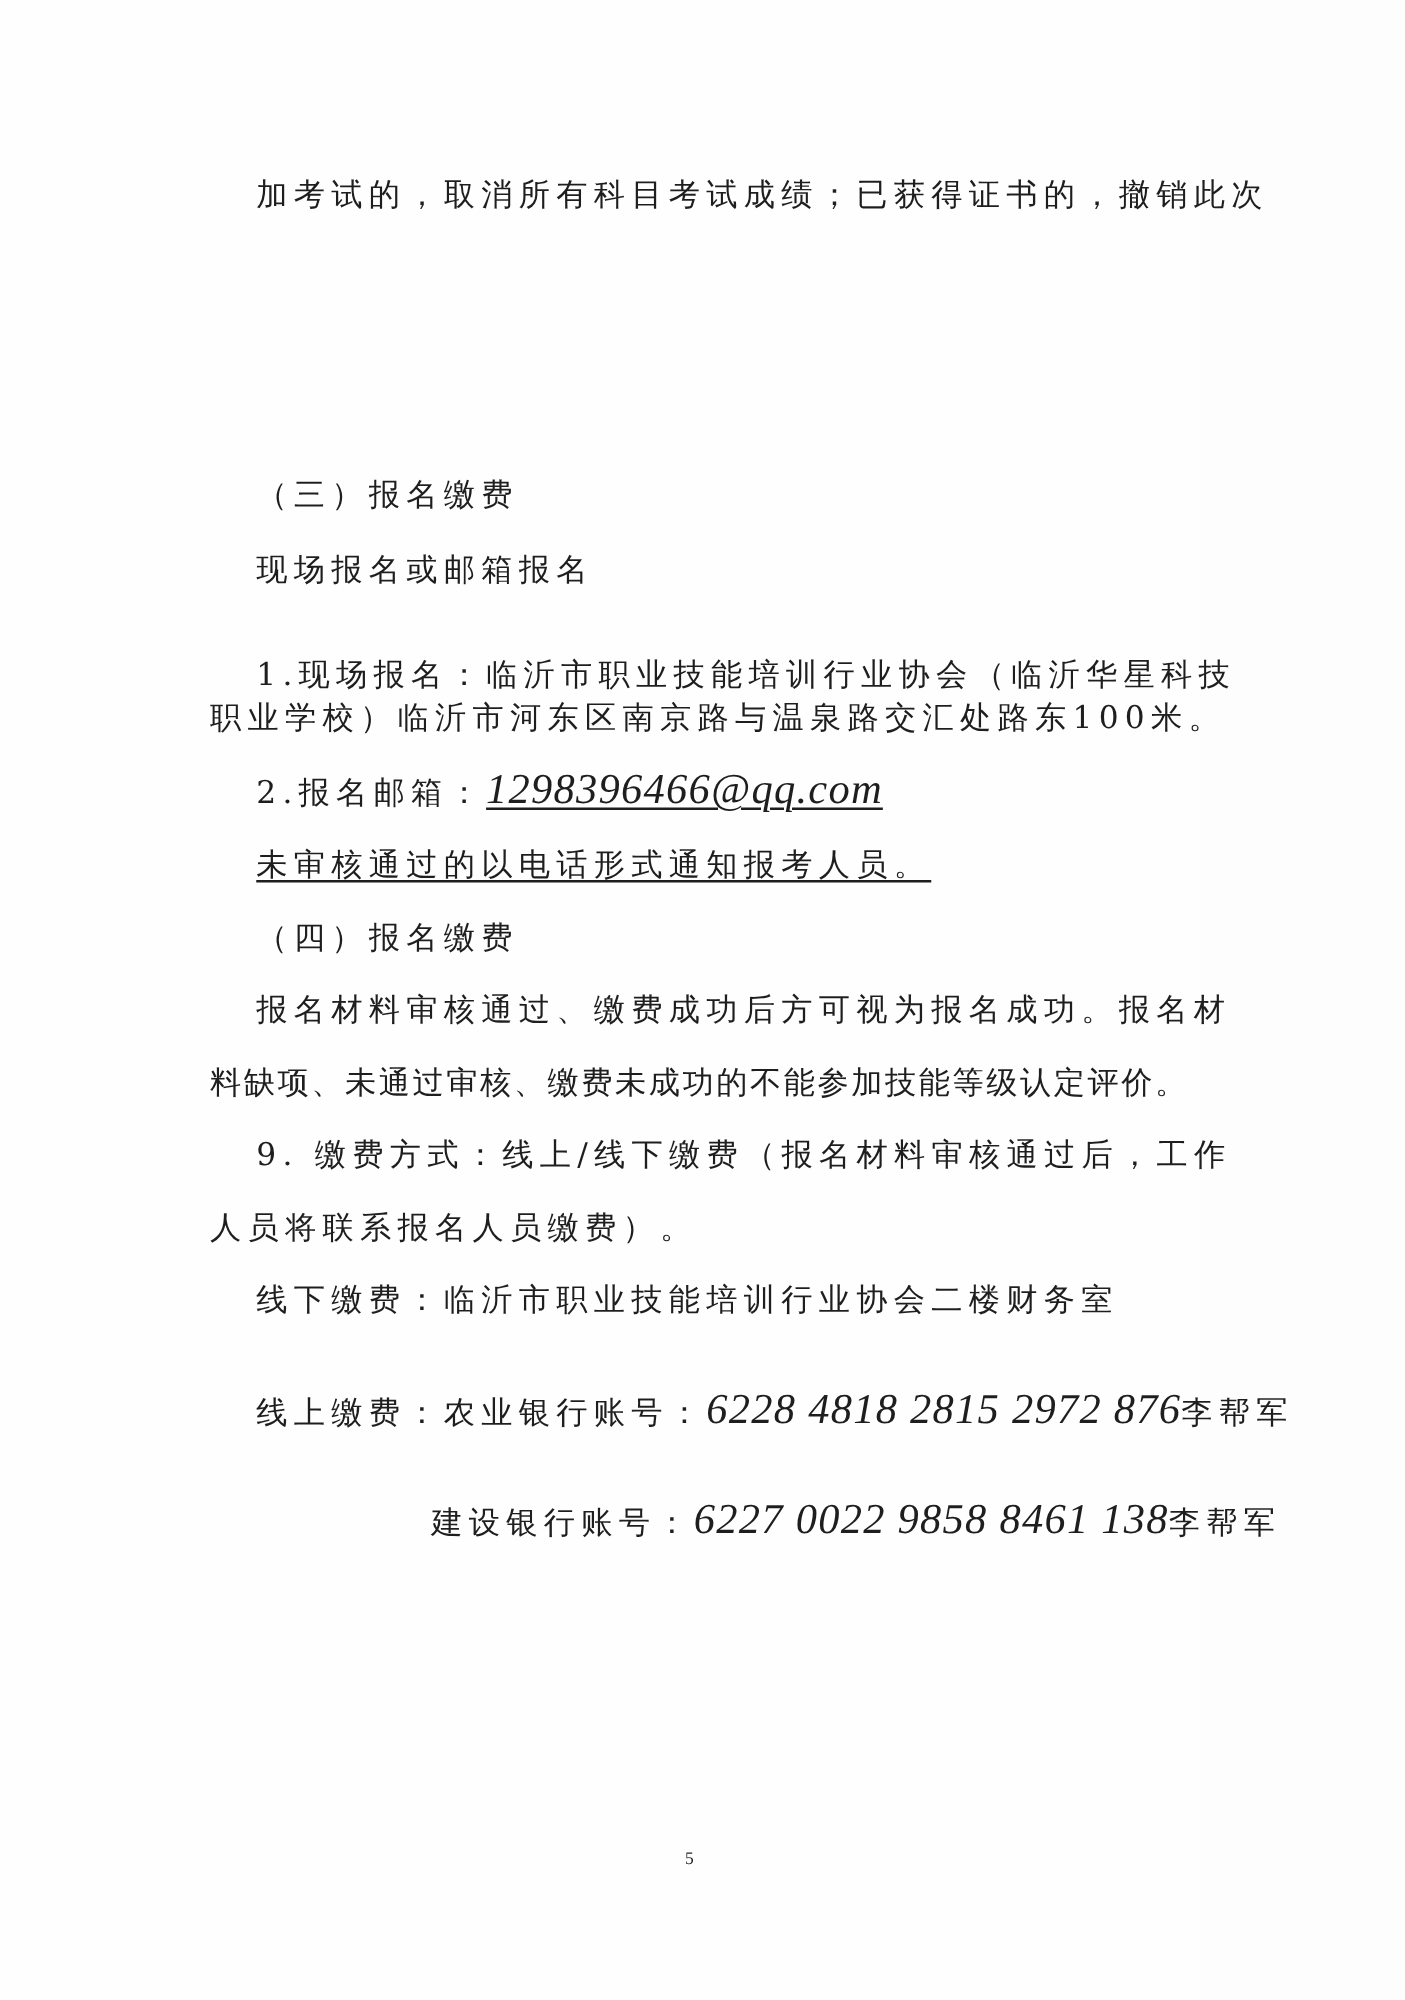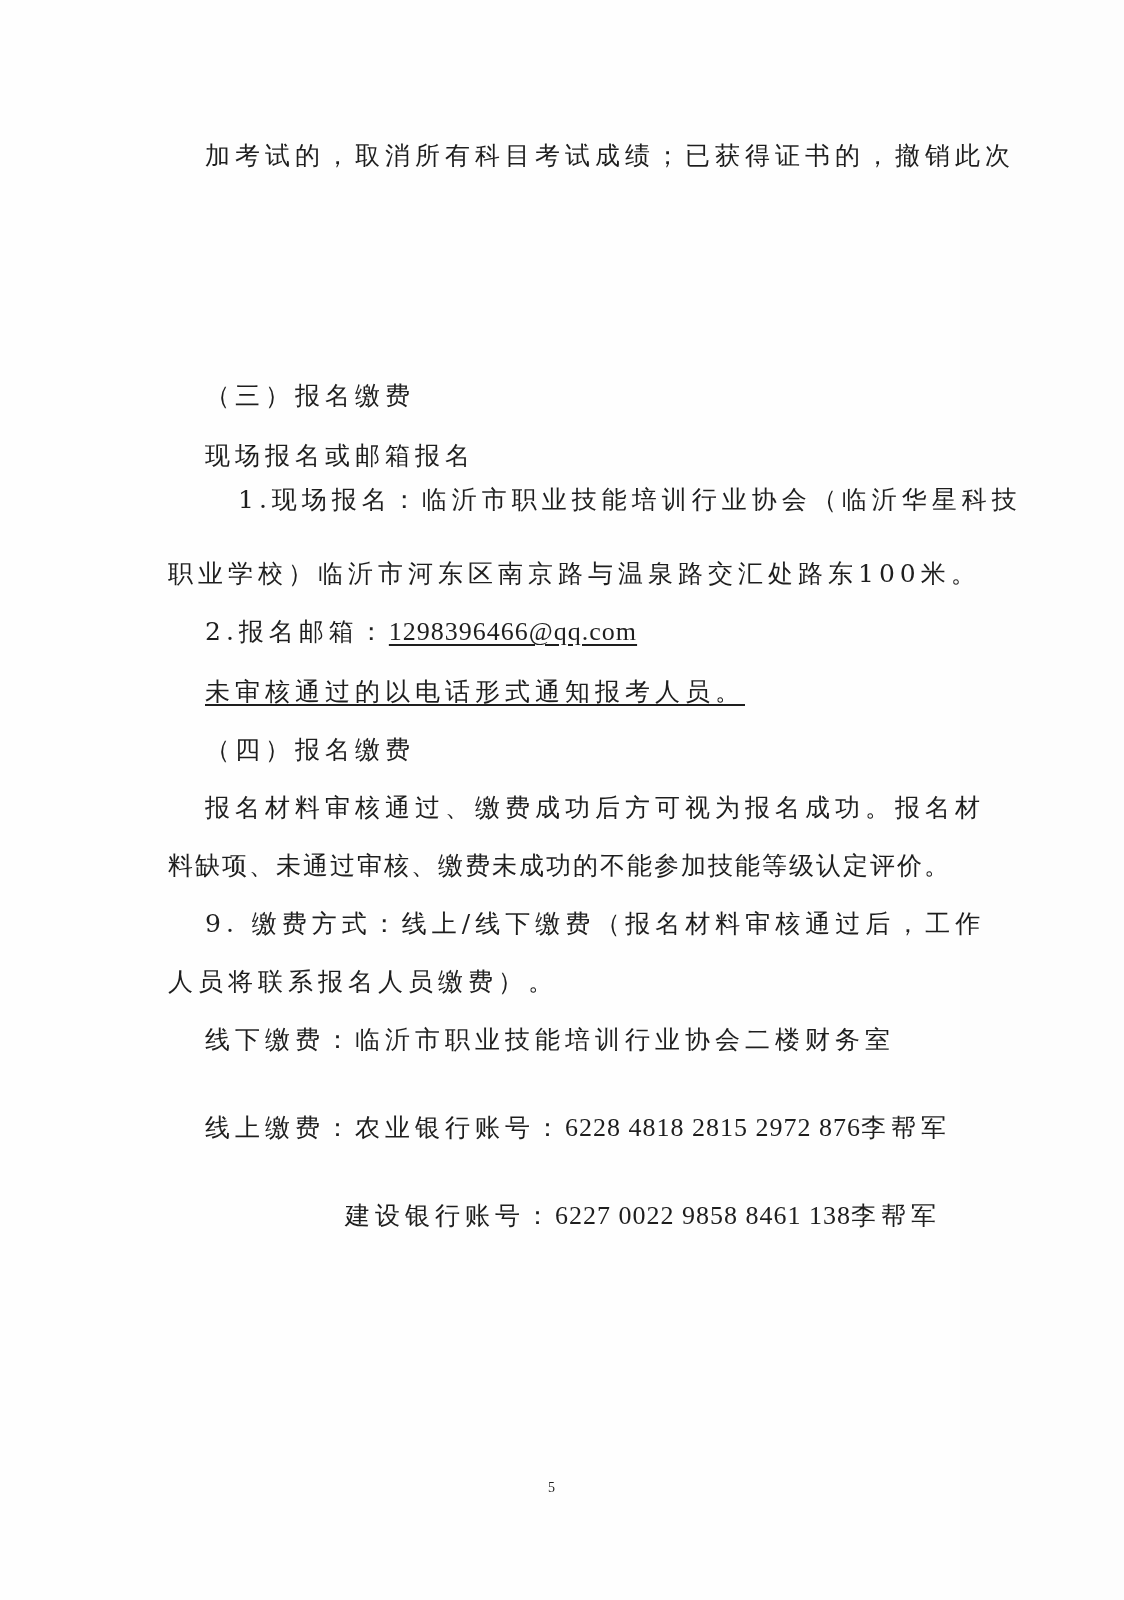--- a/index.html
+++ b/index.html
@@ -4,33 +4,33 @@
   <style>
     html, body { margin:0; padding:0; }
     body {
       width:1124px; height:1600px; background:#fdfdfd; position:relative; overflow:hidden;
       font-family: "DejaVu Serif", "Liberation Serif", serif; color:#1e1e1e;
     }
     .page { position:absolute; left:0; top:0; width:960px; height:1600px; background:#fefefe; }
     .line {
       position:absolute; font-size:25px; letter-spacing:5px; white-space:nowrap; line-height:32px;
     }
-    .num { font-family: "Liberation Serif", serif; letter-spacing:1px; font-size:26px; }
+    .num { font-family: "Liberation Serif", serif; letter-spacing:1px; font-size:34px;font-style:italic; }
     .u { text-decoration: underline; text-underline-offset:4px; text-decoration-thickness:2px; }
     .pageno { position:absolute; left:548px; top:1480px; font-size:14px; font-family:"Liberation Serif", serif; }
   </style>
 </head>
 <body>
 
 <div class="page">
   <div class="line" style="left:205px; top:140px;">加考试的，取消所有科目考试成绩；已获得证书的，撤销此次</div>
 
   <div class="line" style="left:205px; top:380px;">（三）报名缴费</div>
   <div class="line" style="left:205px; top:440px;">现场报名或邮箱报名</div>
-  <div class="line" style="left:205px; top:484px;margin-left:33px;">1.现场报名：临沂市职业技能培训行业协会（临沂华星科技</div>
+  <div class="line" style="left:205px; top:524px;">1.现场报名：临沂市职业技能培训行业协会（临沂华星科技</div>
   <div class="line" style="left:168px; top:558px;">职业学校）临沂市河东区南京路与温泉路交汇处路东100米。</div>
   <div class="line" style="left:205px; top:616px;">
     <span>2.报名邮箱：</span><span class="num u">1298396466@qq.com</span>
   </div>
   <div class="line u" style="left:205px; top:676px;">未审核通过的以电话形式通知报考人员。</div>
 
   <div class="line" style="left:205px; top:734px;">（四）报名缴费</div>
   <div class="line" style="left:205px; top:792px;">报名材料审核通过、缴费成功后方可视为报名成功。报名材</div>
   <div class="line" style="left:168px; top:850px; letter-spacing:2px;">料缺项、未通过审核、缴费未成功的不能参加技能等级认定评价。</div>
   <div class="line" style="left:205px; top:908px;">9. 缴费方式：线上/线下缴费（报名材料审核通过后，工作</div>

